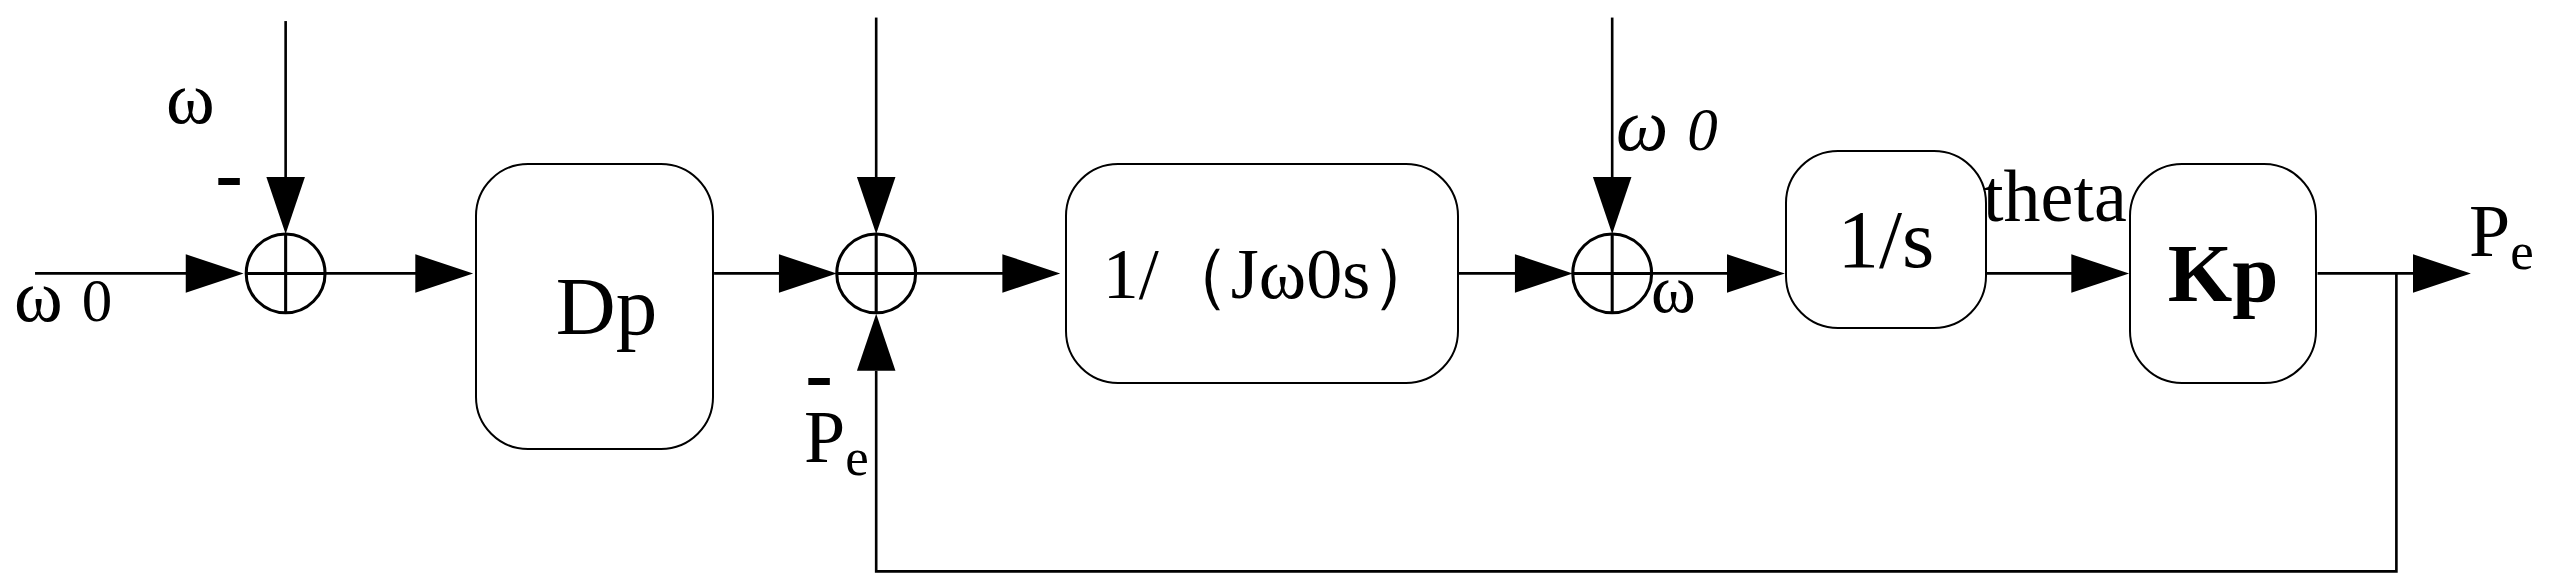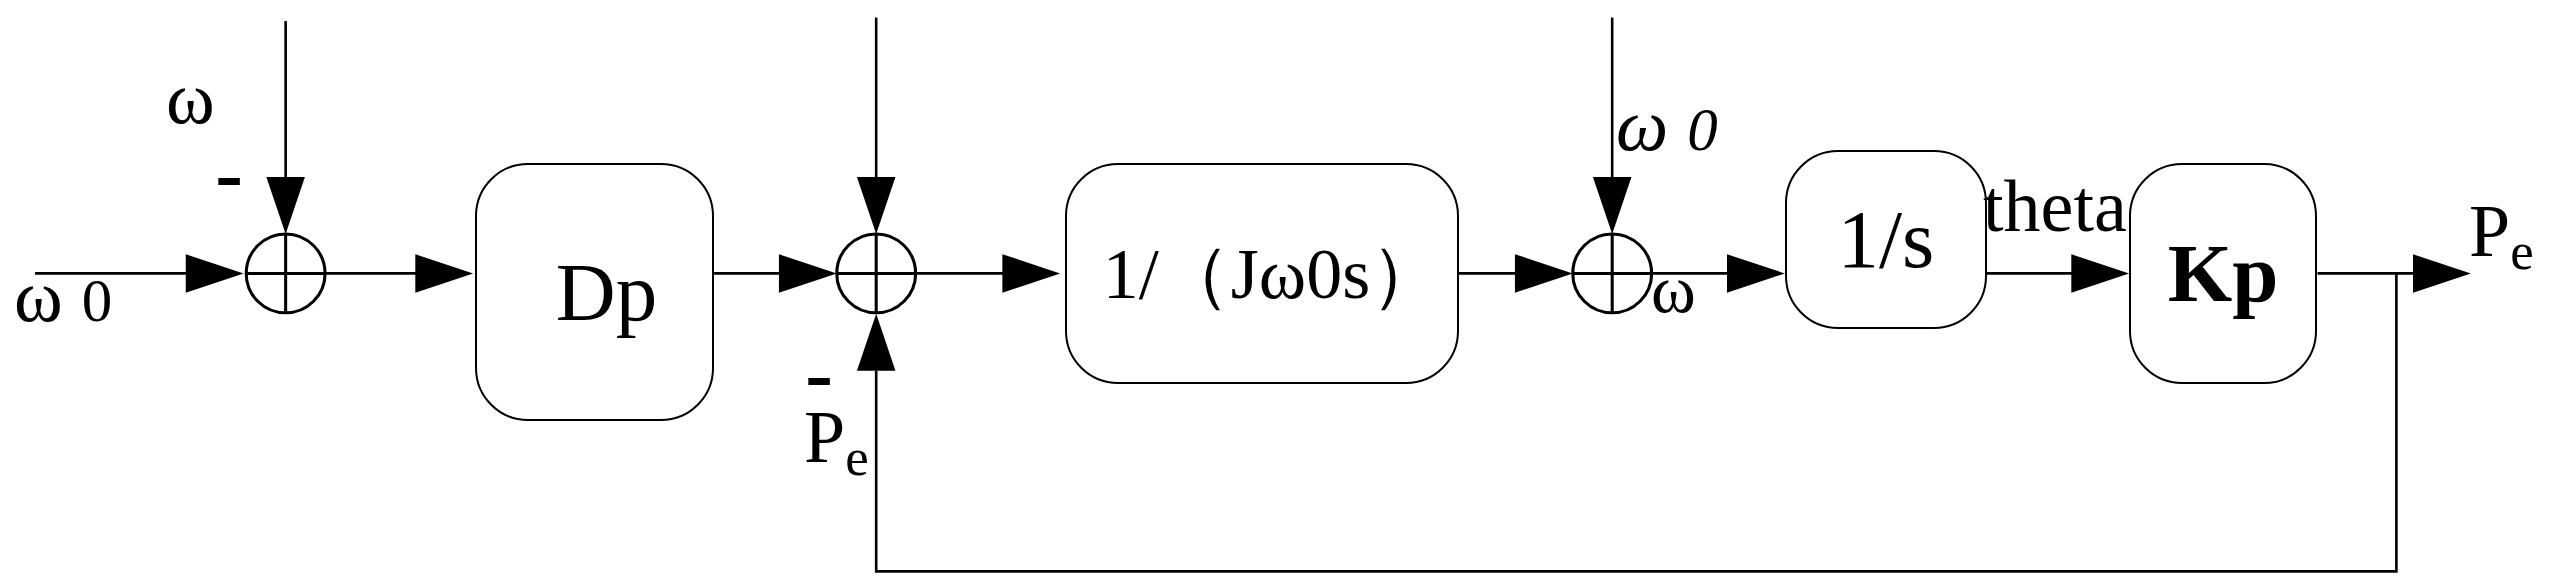--- a/index.html
+++ b/index.html
@@ -107,21 +107,21 @@
       <line x1="2645" y1="312" x2="2756" y2="312"></line>
       <polygon points="2820,312 2754,290 2754,334" fill="#000" stroke="none"></polygon>
     </g>
 
     <g>
       <polyline points="2735,312 2735,652 1000,652 1000,423" fill="none"></polyline>
       <polygon points="1000,358 978,423 1022,423" fill="#000" stroke="none"></polygon>
     </g>
   </svg>
 
-  <div class="block" style="left:475px;top:163px;width:239px;height:258px;padding-left:24px;">
+  <div class="block" style="left:475px;top:163px;width:239px;height:287px;padding-left:24px;">
     <span class="blabel">Dp</span>
   </div>
 
   <div class="block wide" style="left:1065px;top:163px;width:394px;height:221px;padding-left:21px;">
     <span class="blabel">1/（Jω0s）</span>
   </div>
 
   <div class="block" style="left:1785px;top:150px;width:202px;height:179px;">
     <span class="blabel">1/s</span>
   </div>
@@ -152,21 +152,21 @@
   </div>
 
   <div class="sig italic" style="left:1616px;top:88px;">
     <span class="main">ω</span><span class="z">0</span>
   </div>
 
   <div class="sig omega-small" style="left:1651px;top:255px;">
     <span class="main">ω</span>
   </div>
 
-  <div class="sig" style="left:1983px;top:169px;">
+  <div class="sig" style="left:1983px;top:159px;">
     <span class="main">theta</span>
   </div>
 
   <div class="sig" style="left:2469px;top:194px;">
     <span class="main">P</span><span class="sub">e</span>
   </div>
 
 </div>
 
 

